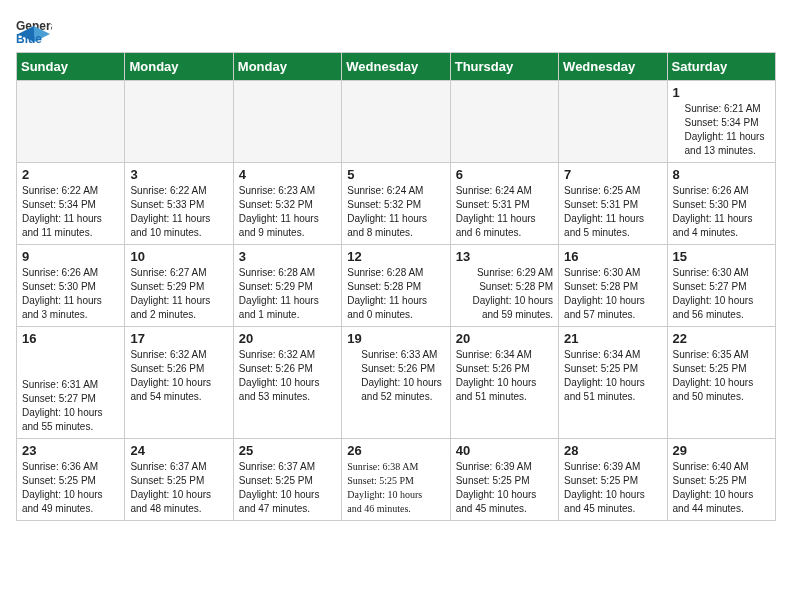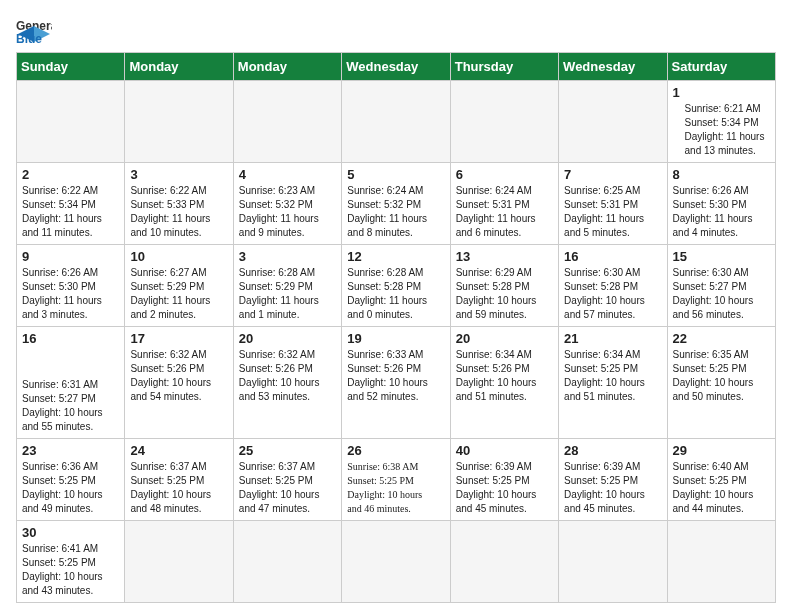--- a/index.html
+++ b/index.html
@@ -200,21 +200,21 @@
         </td>
         <td>
           <span class="day-number">12</span>
           <div class="cell-info" style="white-space: pre-line;">Sunrise: 6:28 AM
 Sunset: 5:28 PM
 Daylight: 11 hours
 and 0 minutes.</div>
         </td>
         <td>
           <span class="day-number">13</span>
-          <div class="cell-info" style="white-space: pre-line;">Sunrise: 6:29 AM
+          <div class="cell-info" style="white-space: pre-line; text-align: right;">Sunrise: 6:29 AM
 Sunset: 5:28 PM
 Daylight: 10 hours
 and 59 minutes.</div>
         </td>
         <td>
           <span class="day-number">16</span>
           <div class="cell-info" style="white-space: pre-line;">Sunrise: 6:30 AM
 Sunset: 5:28 PM
 Daylight: 10 hours
 and 57 minutes.</div>
@@ -244,21 +244,21 @@
         </td>
         <td>
           <span class="day-number">20</span>
           <div class="cell-info" style="white-space: pre-line;">Sunrise: 6:32 AM
 Sunset: 5:26 PM
 Daylight: 10 hours
 and 53 minutes.</div>
         </td>
         <td>
           <span class="day-number">19</span>
-          <div class="cell-info" style="white-space: pre-line;">Sunrise: 6:33 AM
+          <div class="cell-info" style="white-space: pre-line; margin-left: 14px;">Sunrise: 6:33 AM
 Sunset: 5:26 PM
 Daylight: 10 hours
 and 52 minutes.</div>
         </td>
         <td>
           <span class="day-number">20</span>
           <div class="cell-info" style="white-space: pre-line;">Sunrise: 6:34 AM
 Sunset: 5:26 PM
 Daylight: 10 hours
 and 51 minutes.</div>
@@ -321,30 +321,15 @@
 Daylight: 10 hours
 and 45 minutes.</div>
         </td>
         <td>
           <span class="day-number">29</span>
           <div class="cell-info" style="white-space: pre-line;">Sunrise: 6:40 AM
 Sunset: 5:25 PM
 Daylight: 10 hours
 and 44 minutes.</div>
         </td>
-      </tr>
-      <tr>
-        <td>
-          <span class="day-number">30</span>
-          <div class="cell-info" style="white-space: pre-line;">Sunrise: 6:41 AM
-Sunset: 5:25 PM
-Daylight: 10 hours
-and 43 minutes.</div>
-        </td>
-        <td class="empty"></td>
-        <td class="empty"></td>
-        <td class="empty"></td>
-        <td class="empty"></td>
-        <td class="empty"></td>
-        <td class="empty"></td>
       </tr>
     </tbody>
 </table>
 
 </body></html>

